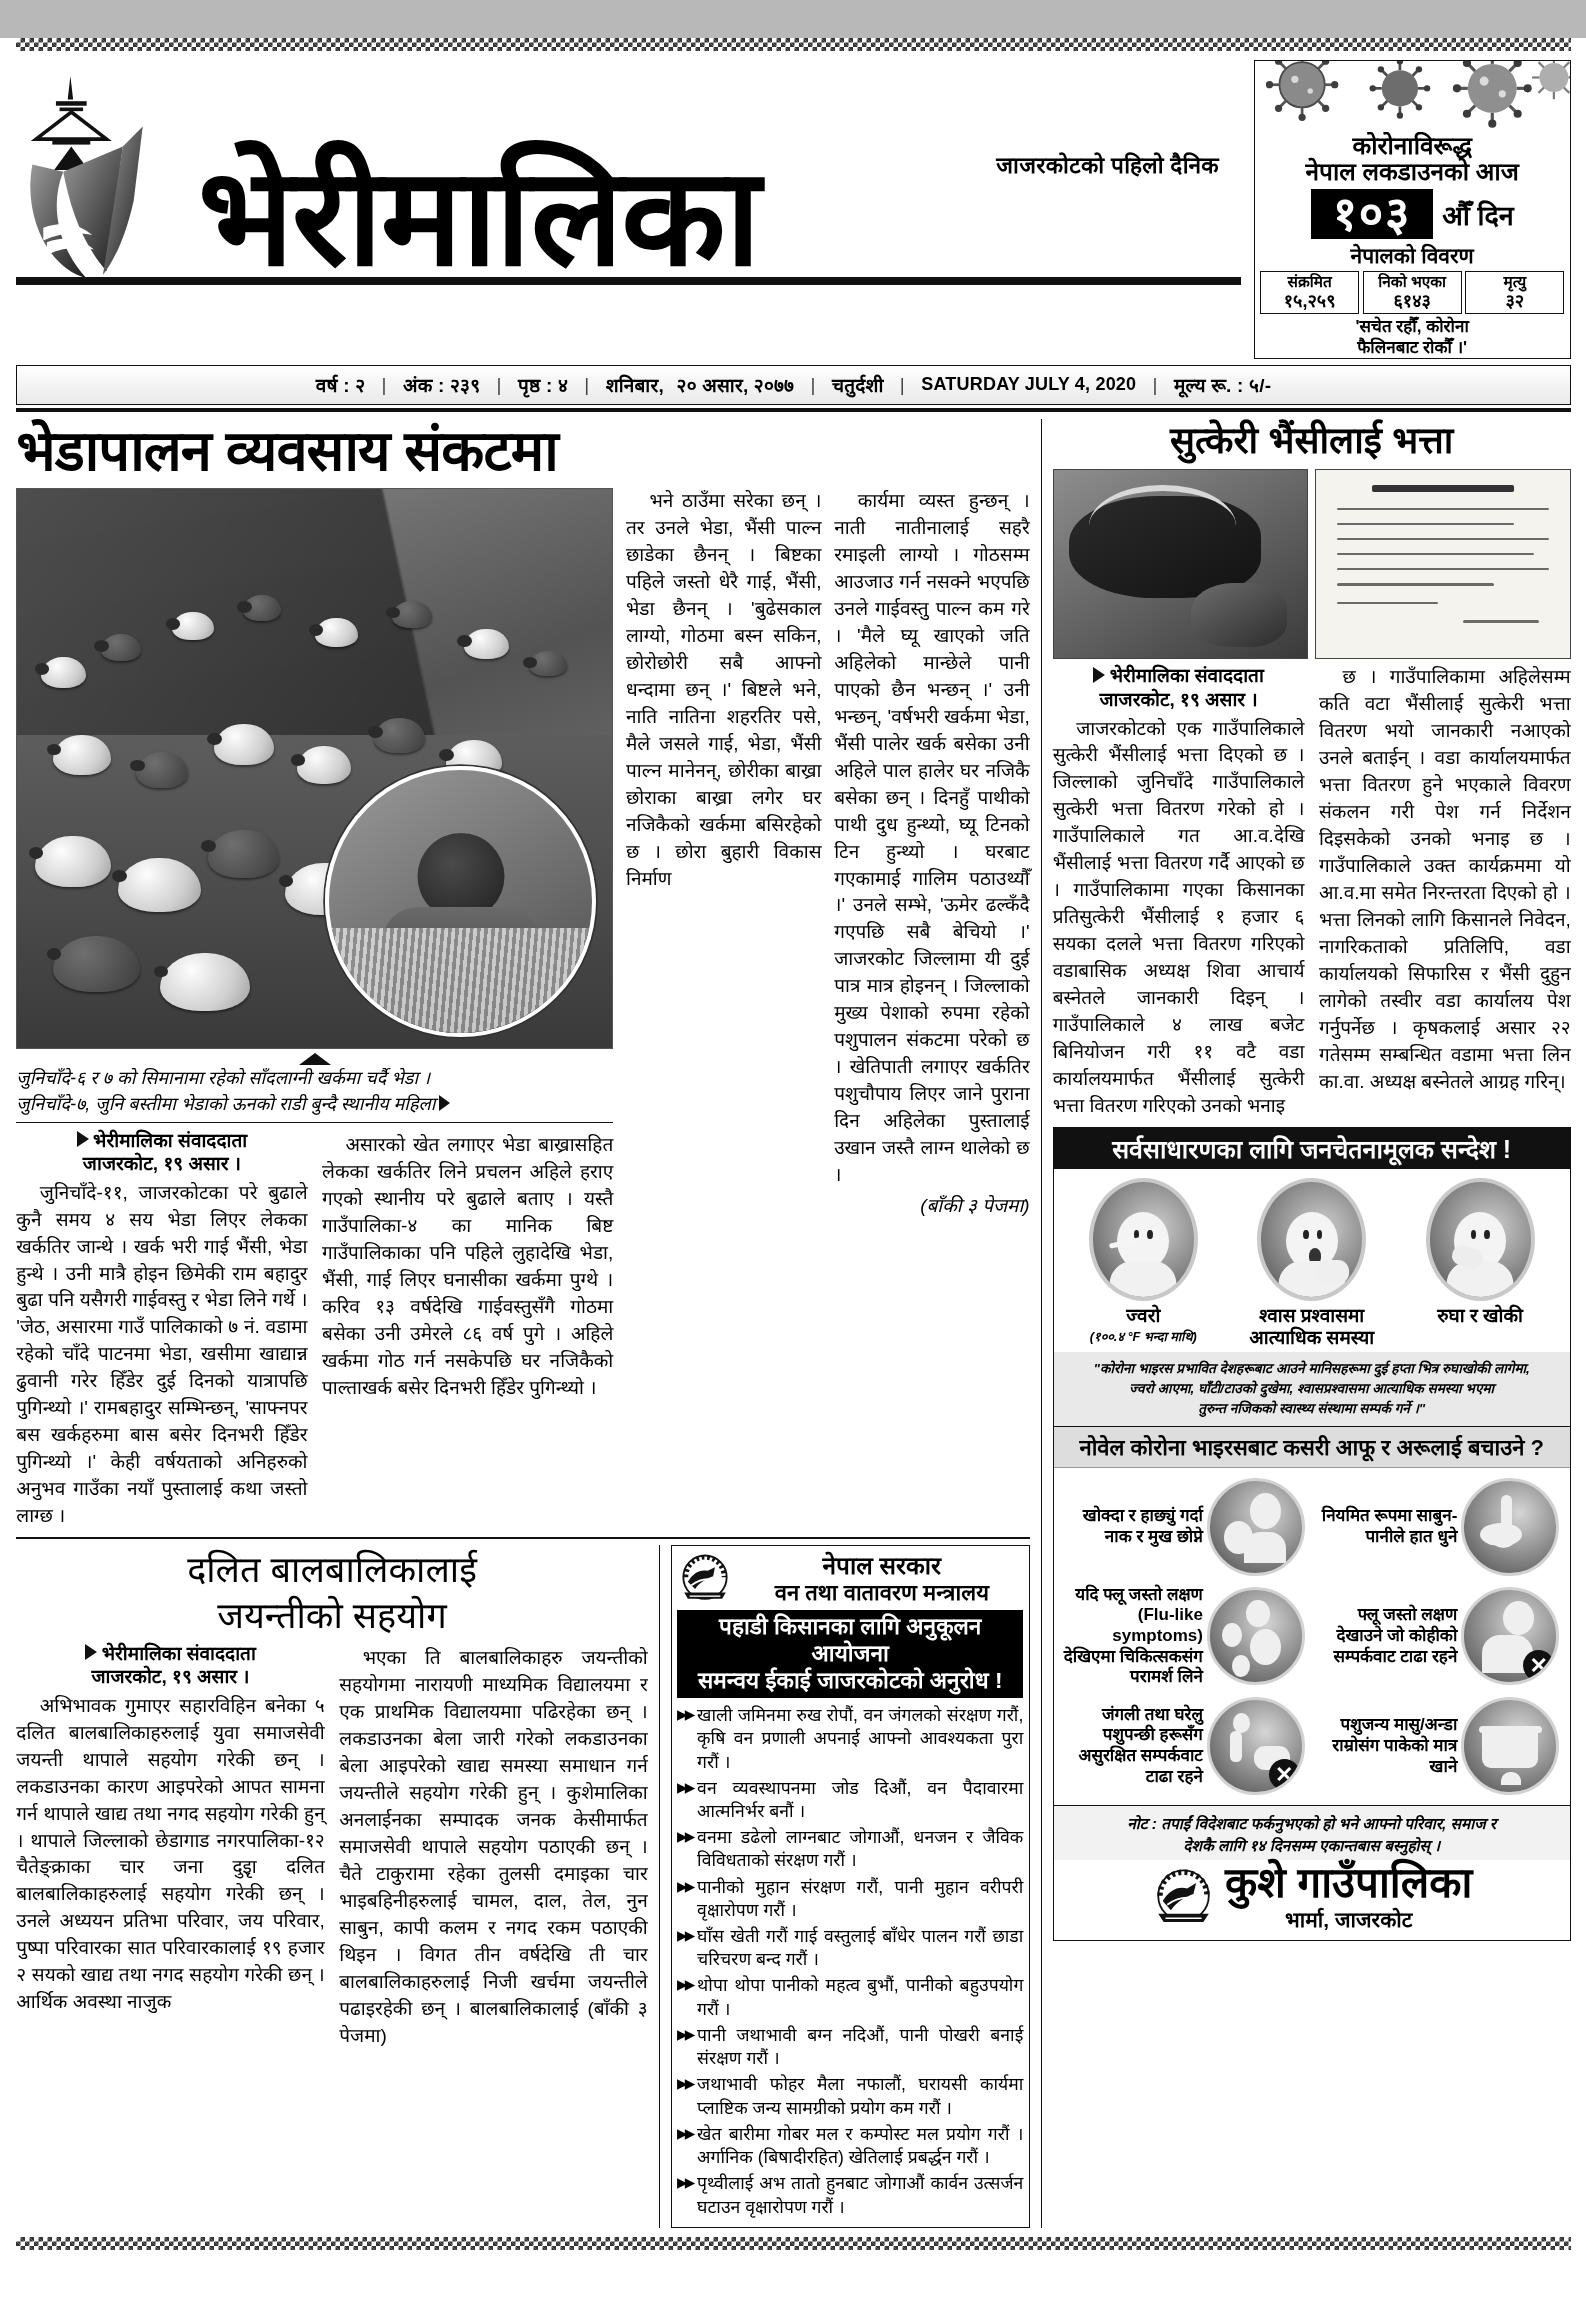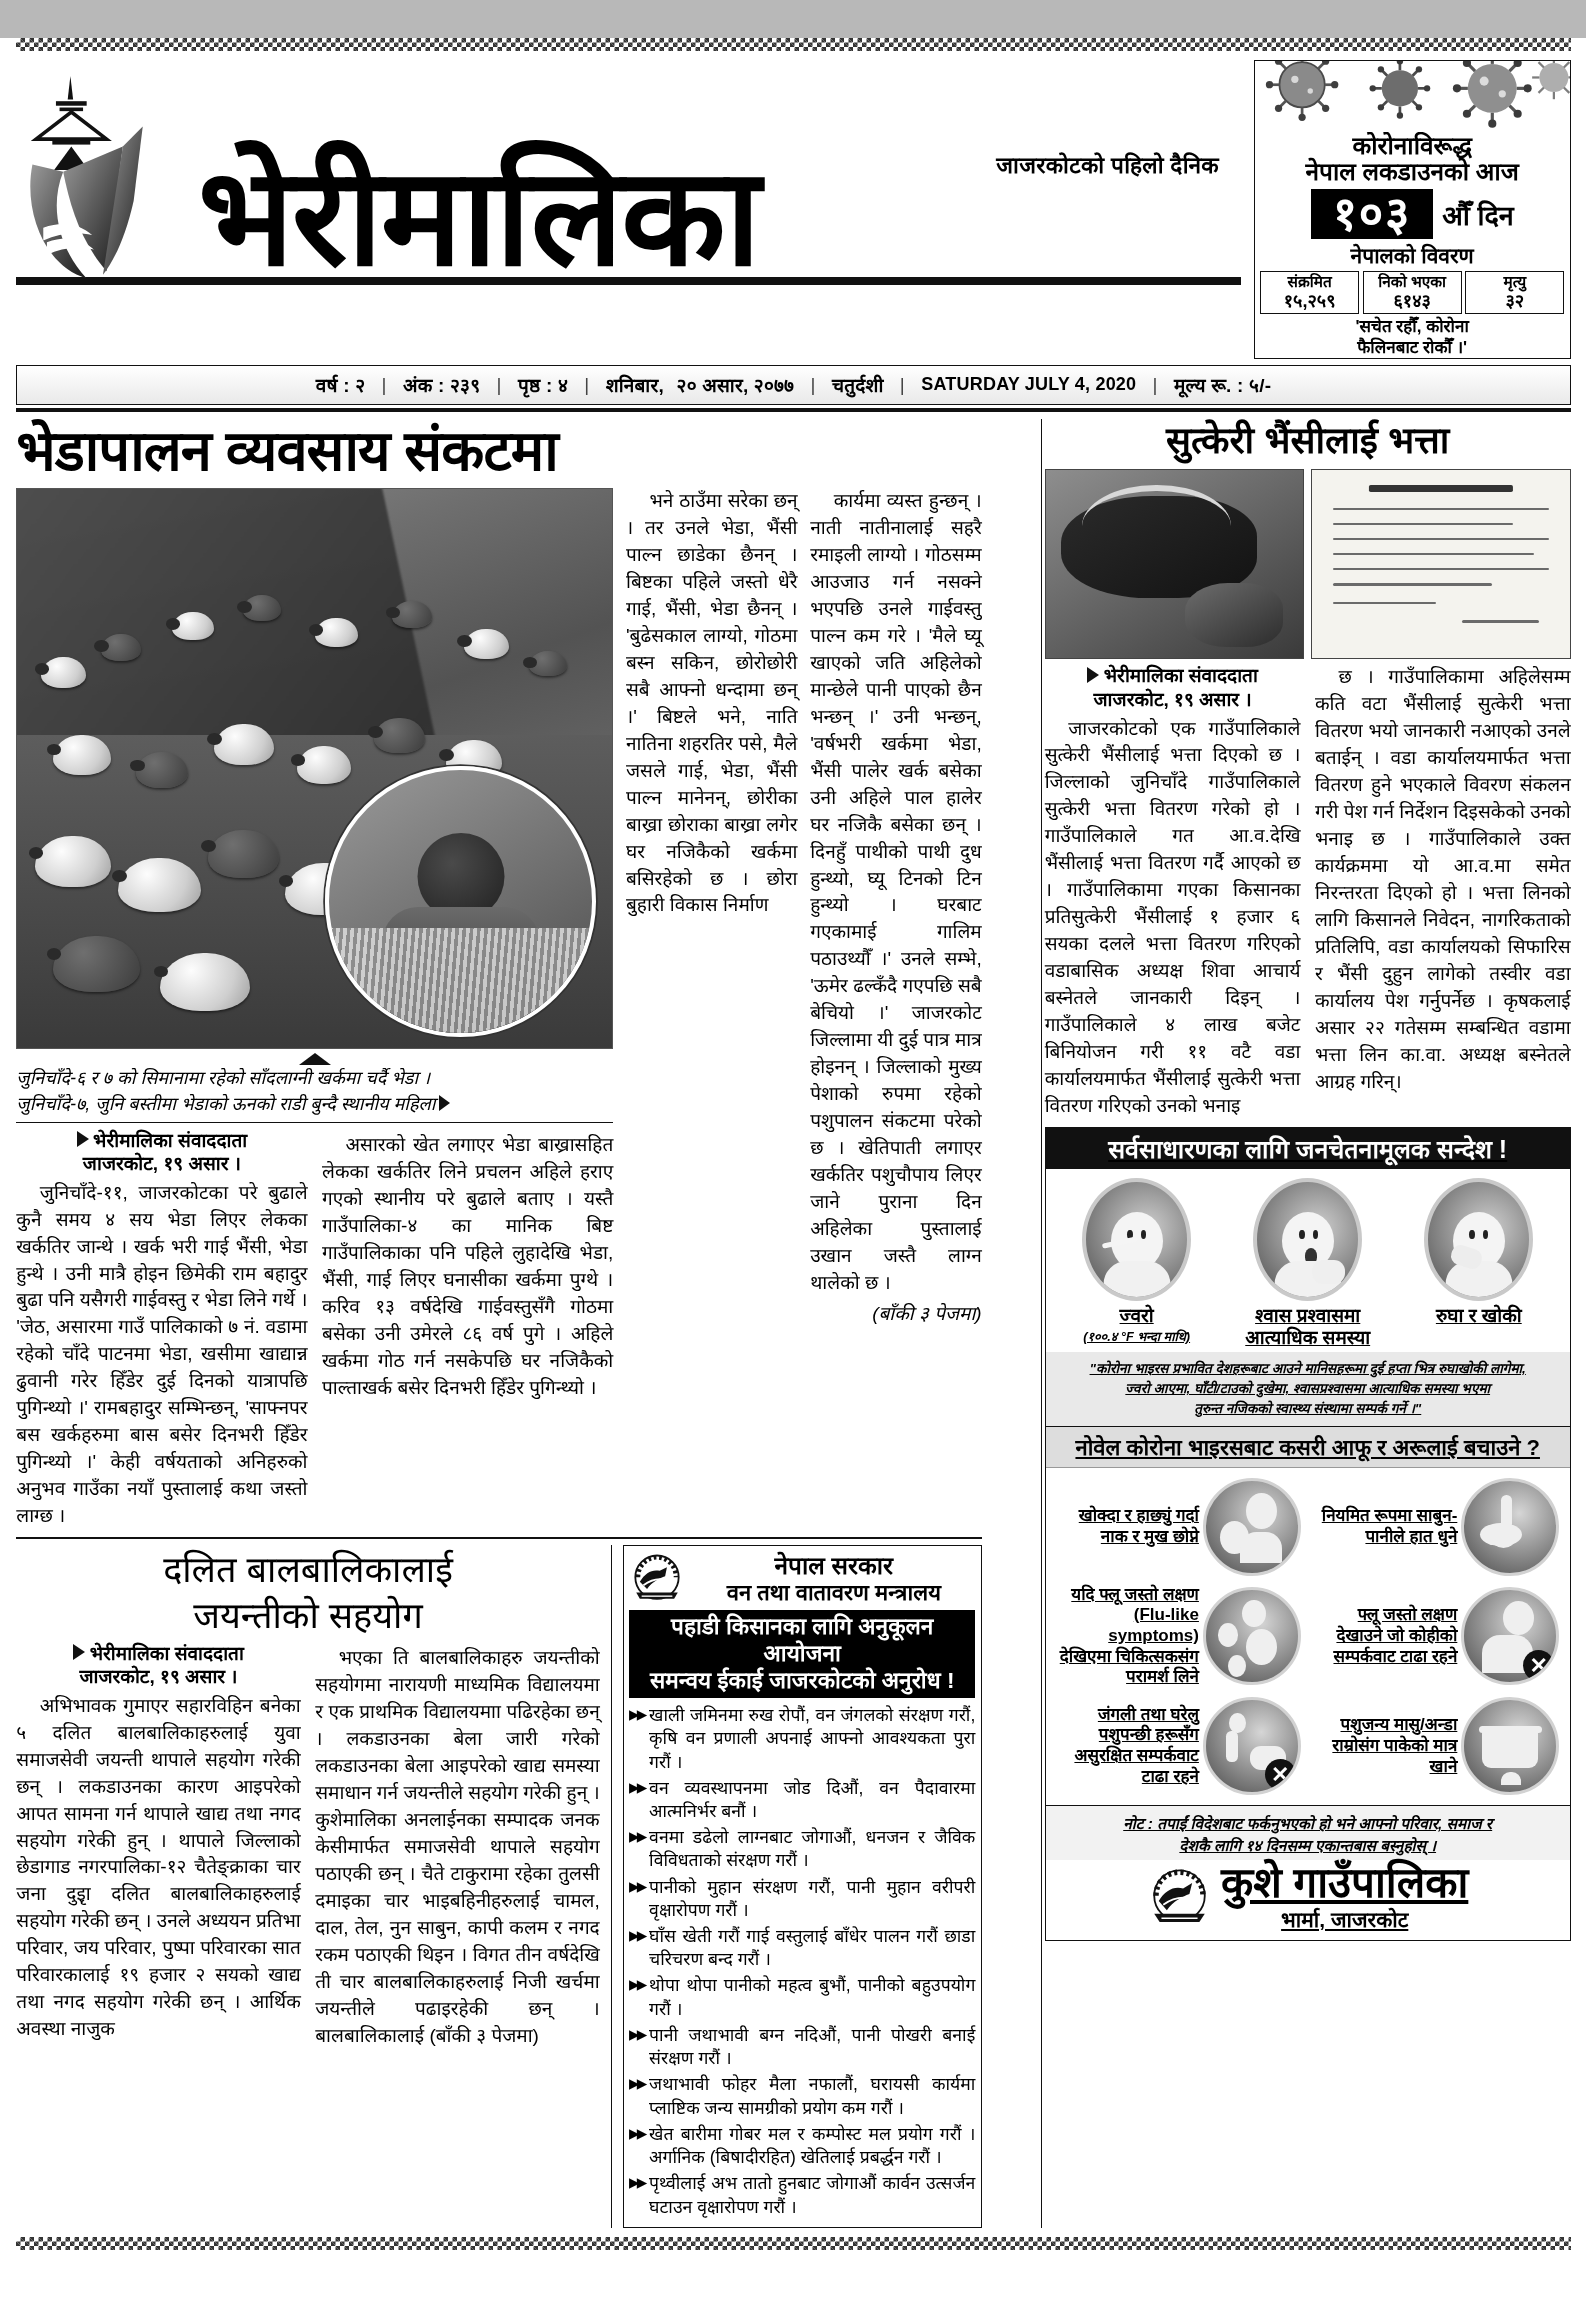--- a/index.html
+++ b/index.html
@@ -80,21 +80,21 @@
     display:flex;align-items:center;justify-content:center;height:40px;
     font-size:19px;font-weight:bold;letter-spacing:0.2px;
   }
   .infobar span.sep{margin:0 16.3px;font-weight:400;color:#444;}
   .infobar .eng{font-family:"Liberation Sans",sans-serif;font-size:18px;}
   .thick-rule{height:4.5px;background:#111;margin-top:2.7px;}
 
   
   .main{display:flex;margin-top:7.2px;}
   .col-left{flex:1;min-width:0;padding-right:11px;}
-  .col-right{flex:0 0 530px;border-left:1.8px solid #111;padding-left:3px;margin-left:48px;}
+  .col-right{flex:0 0 530px;border-left:1.8px solid #111;padding-left:11px;}
 
   .headline-1{
     font-size:56px;font-weight:bold;line-height:1;letter-spacing:-0.9px;margin:3.6px 0 9px;
   }
   .headline-2{
     font-size:36px;line-height:1.12;text-align:center;margin:5.4px 0 3.6px;
   }
   .headline-r{
     font-size:37px;font-weight:bold;line-height:1.1;text-align:center;margin:1.8px 0 7.2px;
   }
@@ -169,21 +169,21 @@
   .gov-t1{font-size:24.4px;font-weight:bold;line-height:1.1;}
   .gov-t2{font-size:22px;font-weight:bold;line-height:1.15;}
   .gov-banner{background:#000;color:#fff;text-align:center;font-size:22.6px;
     font-weight:bold;line-height:1.2;padding:2.7px 1.8px 4.5px;margin-top:2.7px;}
   .gov-list{margin-top:5.4px;}
   .gov-item{display:flex;font-size:17.6px;line-height:1.33;margin-bottom:2.7px;text-align:justify;}
   .gov-bullet{flex:0 0 20px;font-size:13.6px;line-height:1.55;letter-spacing:-2.7px;}
   .gov-item span.txt{flex:1;}
 
   
-  .aw-ad{border:1.8px solid #111;margin-top:7.2px;background:#f2f2f2;text-decoration:underline;}
+  .aw-ad{border:1.8px solid #111;margin-top:7.2px;background:#f2f2f2;}
   .aw-title{background:#111;color:#fff;text-align:center;font-size:25px;
     font-weight:bold;padding:2.7px 0 4.5px;}
   .aw-sub{background:#e4e4e4;text-align:center;font-size:22px;font-weight:bold;padding:5.4px 0 5.4px;}
   .aw-sym{display:flex;background:#fff;padding:9px 5.4px 3.6px;}
   .sym{flex:1;text-align:center;}
   .sym-ico{width:109px;height:123px;border-radius:50%;margin:0 auto;
     border:4.5px solid #c9c9c9;background:radial-gradient(circle at 60% 40%,#cfcfcf,#4a4a4a);
     position:relative;overflow:hidden;}
   .sym-face{position:absolute;left:50%;top:26%;transform:translateX(-50%);
     width:52px;height:58px;border-radius:50%;background:#f4f4f4;}

